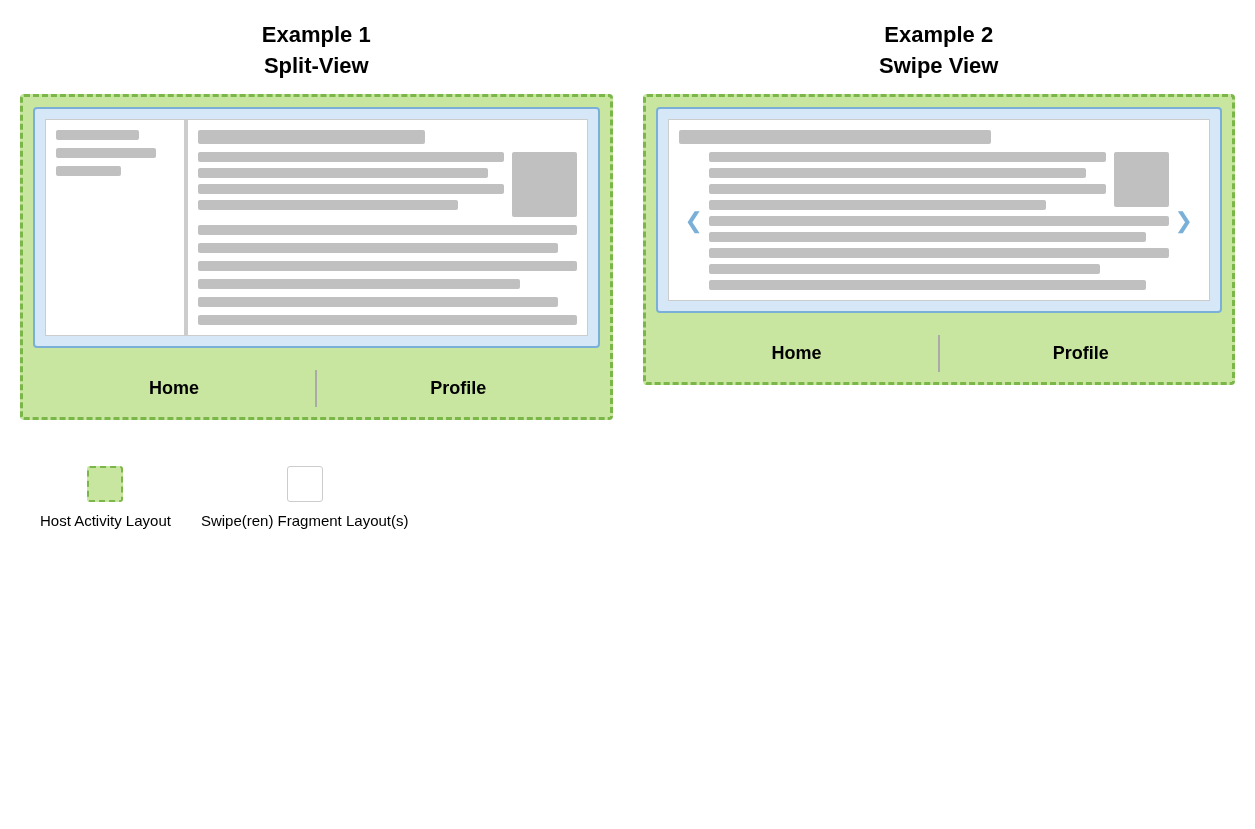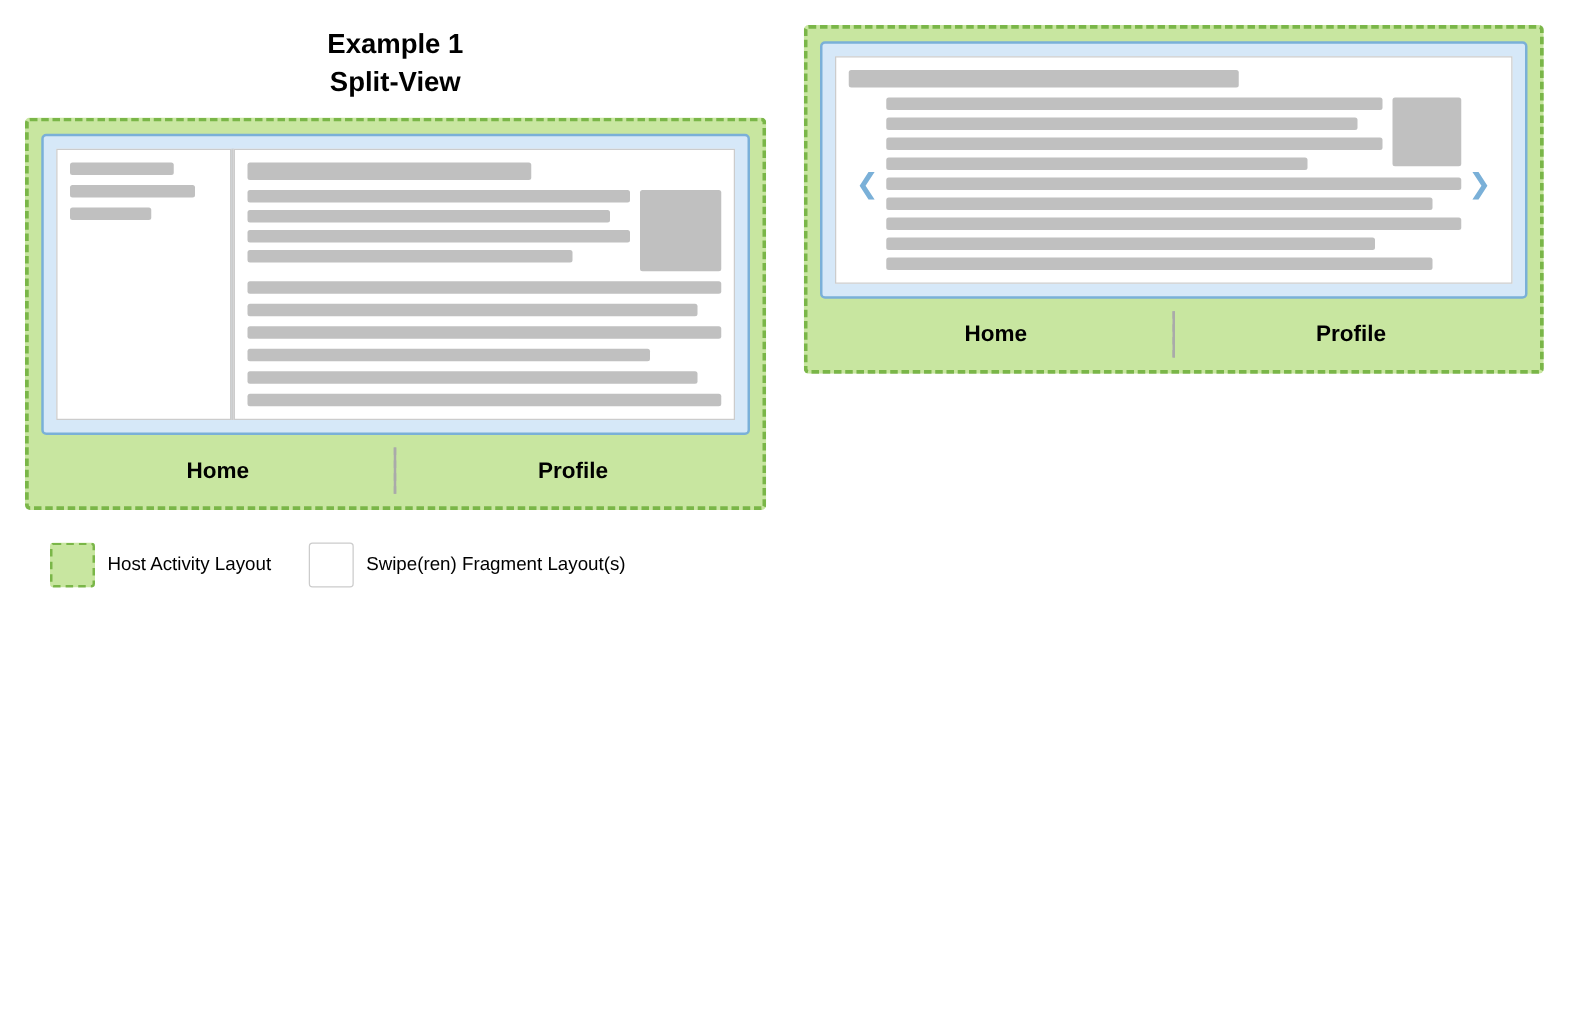--- a/index.html
+++ b/index.html
@@ -7,21 +7,21 @@
       background: #ffffff;
       font-family: Arial, sans-serif;
       width: 1255px;
       min-height: 829px;
       padding: 20px;
     }
 
     .page-container {
       display: flex;
       flex-direction: column;
-      gap: 16px;
+      gap: 36px;
     }
 
     .examples-row {
       display: flex;
       flex-direction: row;
       justify-content: space-around;
       align-items: flex-start;
       gap: 30px;
     }
 
@@ -58,21 +58,21 @@
       display: flex;
       flex-direction: row;
       gap: 0;
     }
 
     
     .bottom-nav {
       display: flex;
       flex-direction: row;
       width: 100%;
-      margin-top: 0;
+      margin-top: 12px;
     }
 
     .nav-item {
       flex: 1;
       text-align: center;
       padding: 18px 10px;
       font-weight: bold;
       font-size: 18px;
     }
 
@@ -179,21 +179,21 @@
     .legend-row {
       display: flex;
       flex-direction: row;
       align-items: center;
       gap: 30px;
       padding: 10px 20px;
     }
 
     .legend-item {
       display: flex;
-      flex-direction: row;
+      flex-direction: column;
       align-items: center;
       gap: 10px;
     }
 
     .legend-box {
       width: 36px;
       height: 36px;
       border-radius: 3px;
     }
 
@@ -269,20 +269,24 @@
 
         <div class="bottom-nav">
           <div class="nav-item">Home</div>
           <div class="nav-divider"></div>
           <div class="nav-item">Profile</div>
         </div>
       </div>
     </div>
 
     <div class="example-block">
+      <div class="example-title">
+        <span>Example 2</span><br>
+        <span>Swipe View</span>
+      </div>
 
       <div class="host-activity">
 
         <div class="host-fragment">
           <div class="swipe-panel">
             <div class="bar bar-title"></div>
             <div class="swipe-wrapper">
               <div class="swipe-arrow">❮</div>
               <div class="swipe-content">
                 <div class="content-row">

